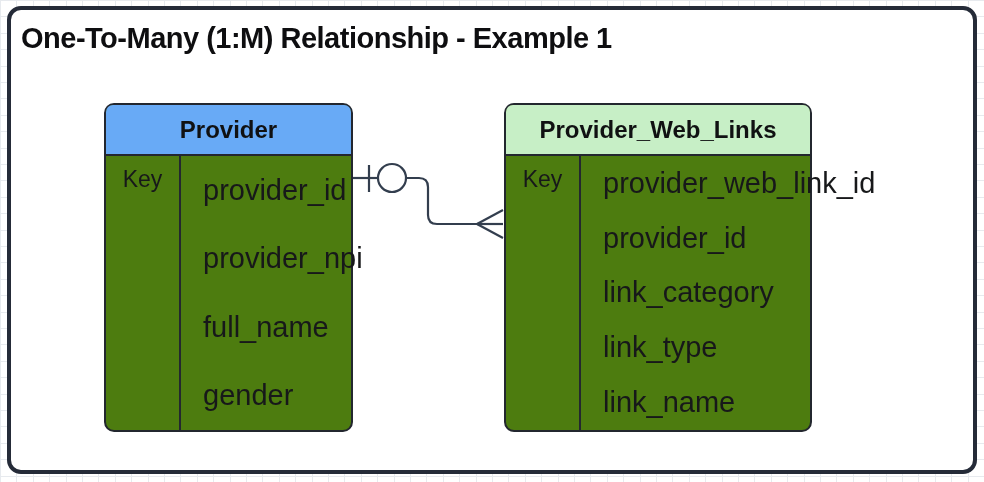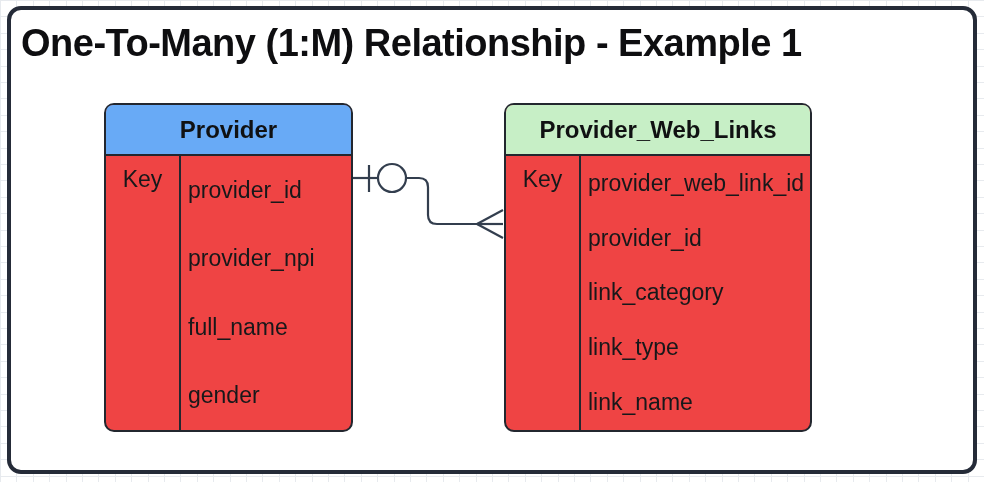--- a/index.html
+++ b/index.html
@@ -15,47 +15,47 @@
       repeating-linear-gradient(to right,  #e7eaee 0 1px, transparent 1px 16.4px),
       repeating-linear-gradient(to bottom, #e7eaee 0 1px, transparent 1px 16.4px);
   }
   
   .canvas-sheet{
     position:absolute;left:7px;top:6px;width:962px;height:460px;
     background:#fff;border:4px solid #252b38;border-radius:14px;
   }
   .diagram-title{
     position:absolute;left:21px;top:22px;
-    font-size:38px;font-weight:bold;color:#0e0e10;letter-spacing:-0.5px;
+    font-size:29px;font-weight:bold;color:#0e0e10;letter-spacing:-0.5px;
     white-space:nowrap;
   }
   
   .er-table{
-    position:absolute;box-sizing:border-box;background:#ef4444;
+    position:absolute;box-sizing:border-box;background:#4d7c0f;
     border:2.5px solid #23272f;border-radius:10px;
     display:flex;flex-direction:column;color:#17181a;
   }
   .er-table.provider{left:104px;top:103px;width:249px;height:329px;}
   .er-table.weblinks{left:504px;top:103px;width:308px;height:329px;}
   .er-header{
     height:49px;flex:0 0 49px;border-bottom:2.5px solid #23272f;
     border-radius:7px 7px 0 0;
     display:flex;align-items:center;justify-content:center;
     font-size:24px;font-weight:bold;color:#101112;
   }
   .er-body{flex:1;display:flex;min-height:0;}
   .key-col{
     flex:0 0 73px;width:73px;border-right:2.5px solid #23272f;
     display:flex;justify-content:center;align-items:flex-start;
   }
   .key-cell{height:46px;display:flex;align-items:center;font-size:23px;}
   .attr-col{flex:1;display:flex;flex-direction:column;}
   .attr-row{
     flex:1;display:flex;align-items:center;
-    padding-left:7px;font-size:23px;white-space:nowrap;
+    padding-left:22px;font-size:29px;white-space:nowrap;
   }
   .connector-layer{position:absolute;inset:0;pointer-events:none;}
   .connector-layer *{vector-effect:non-scaling-stroke;}
 </style>
 </head>
 <body>
 
 <div class="grid-bg"></div>
 
 <div class="canvas-sheet"></div>

